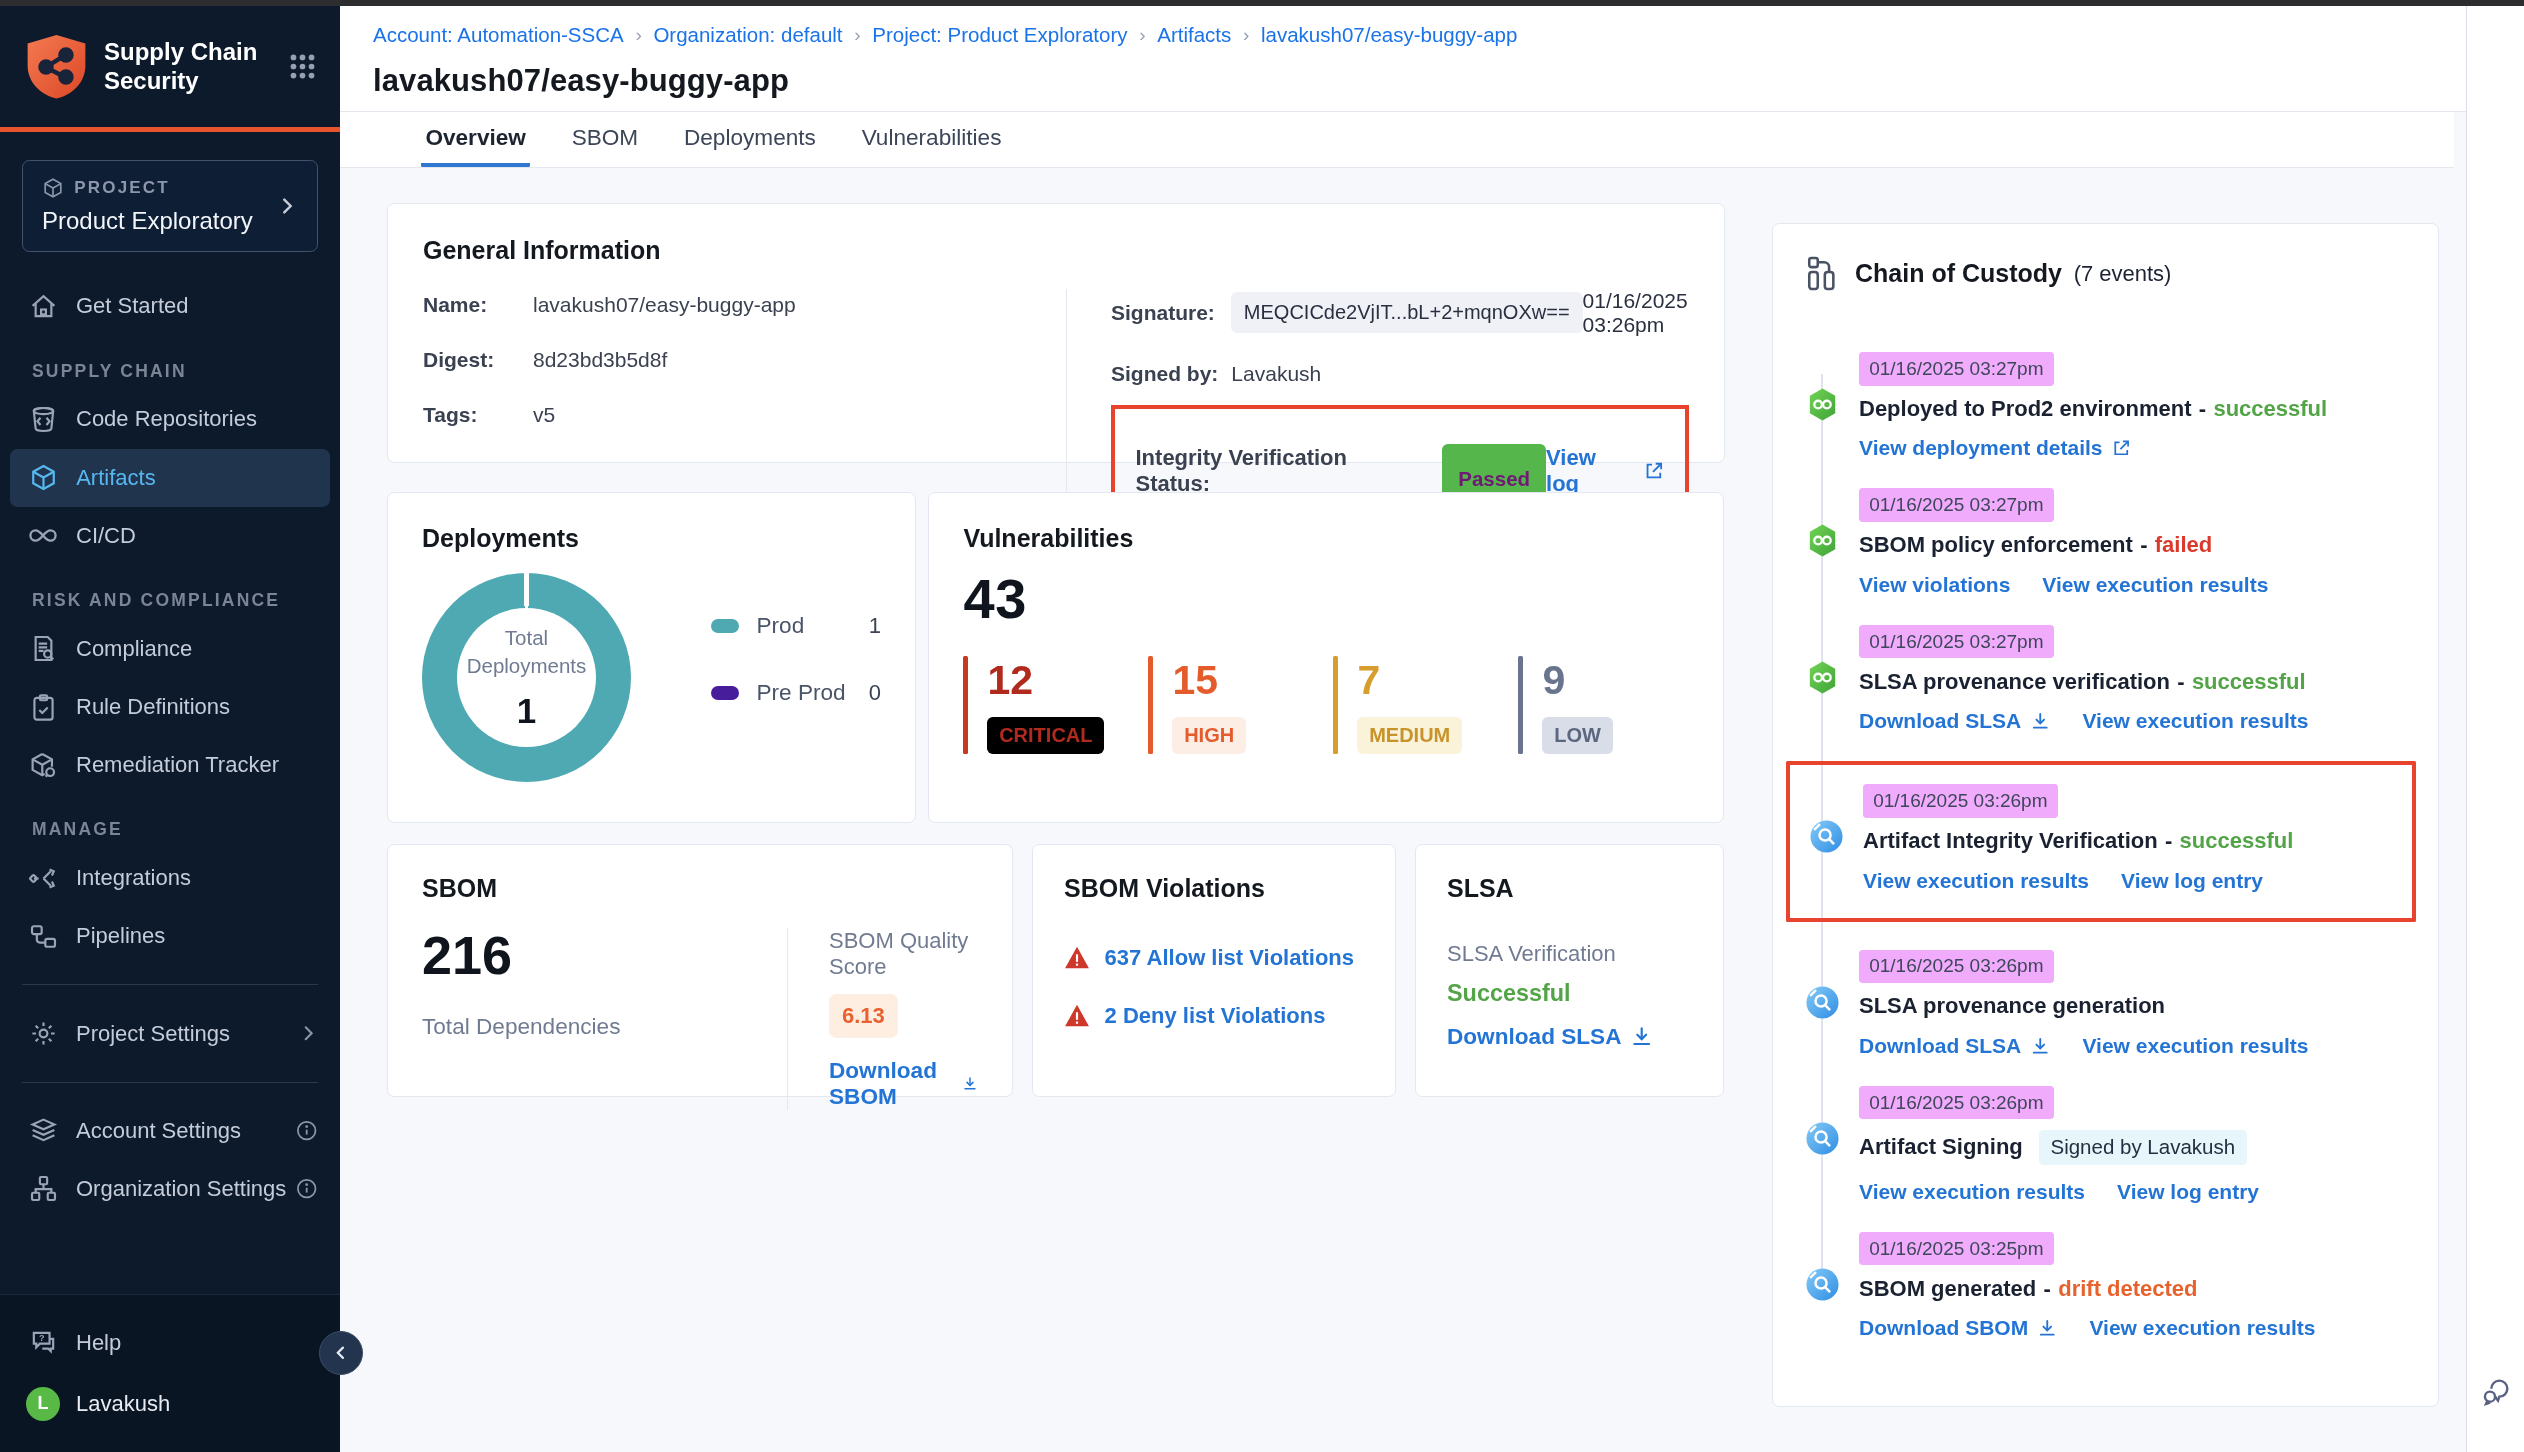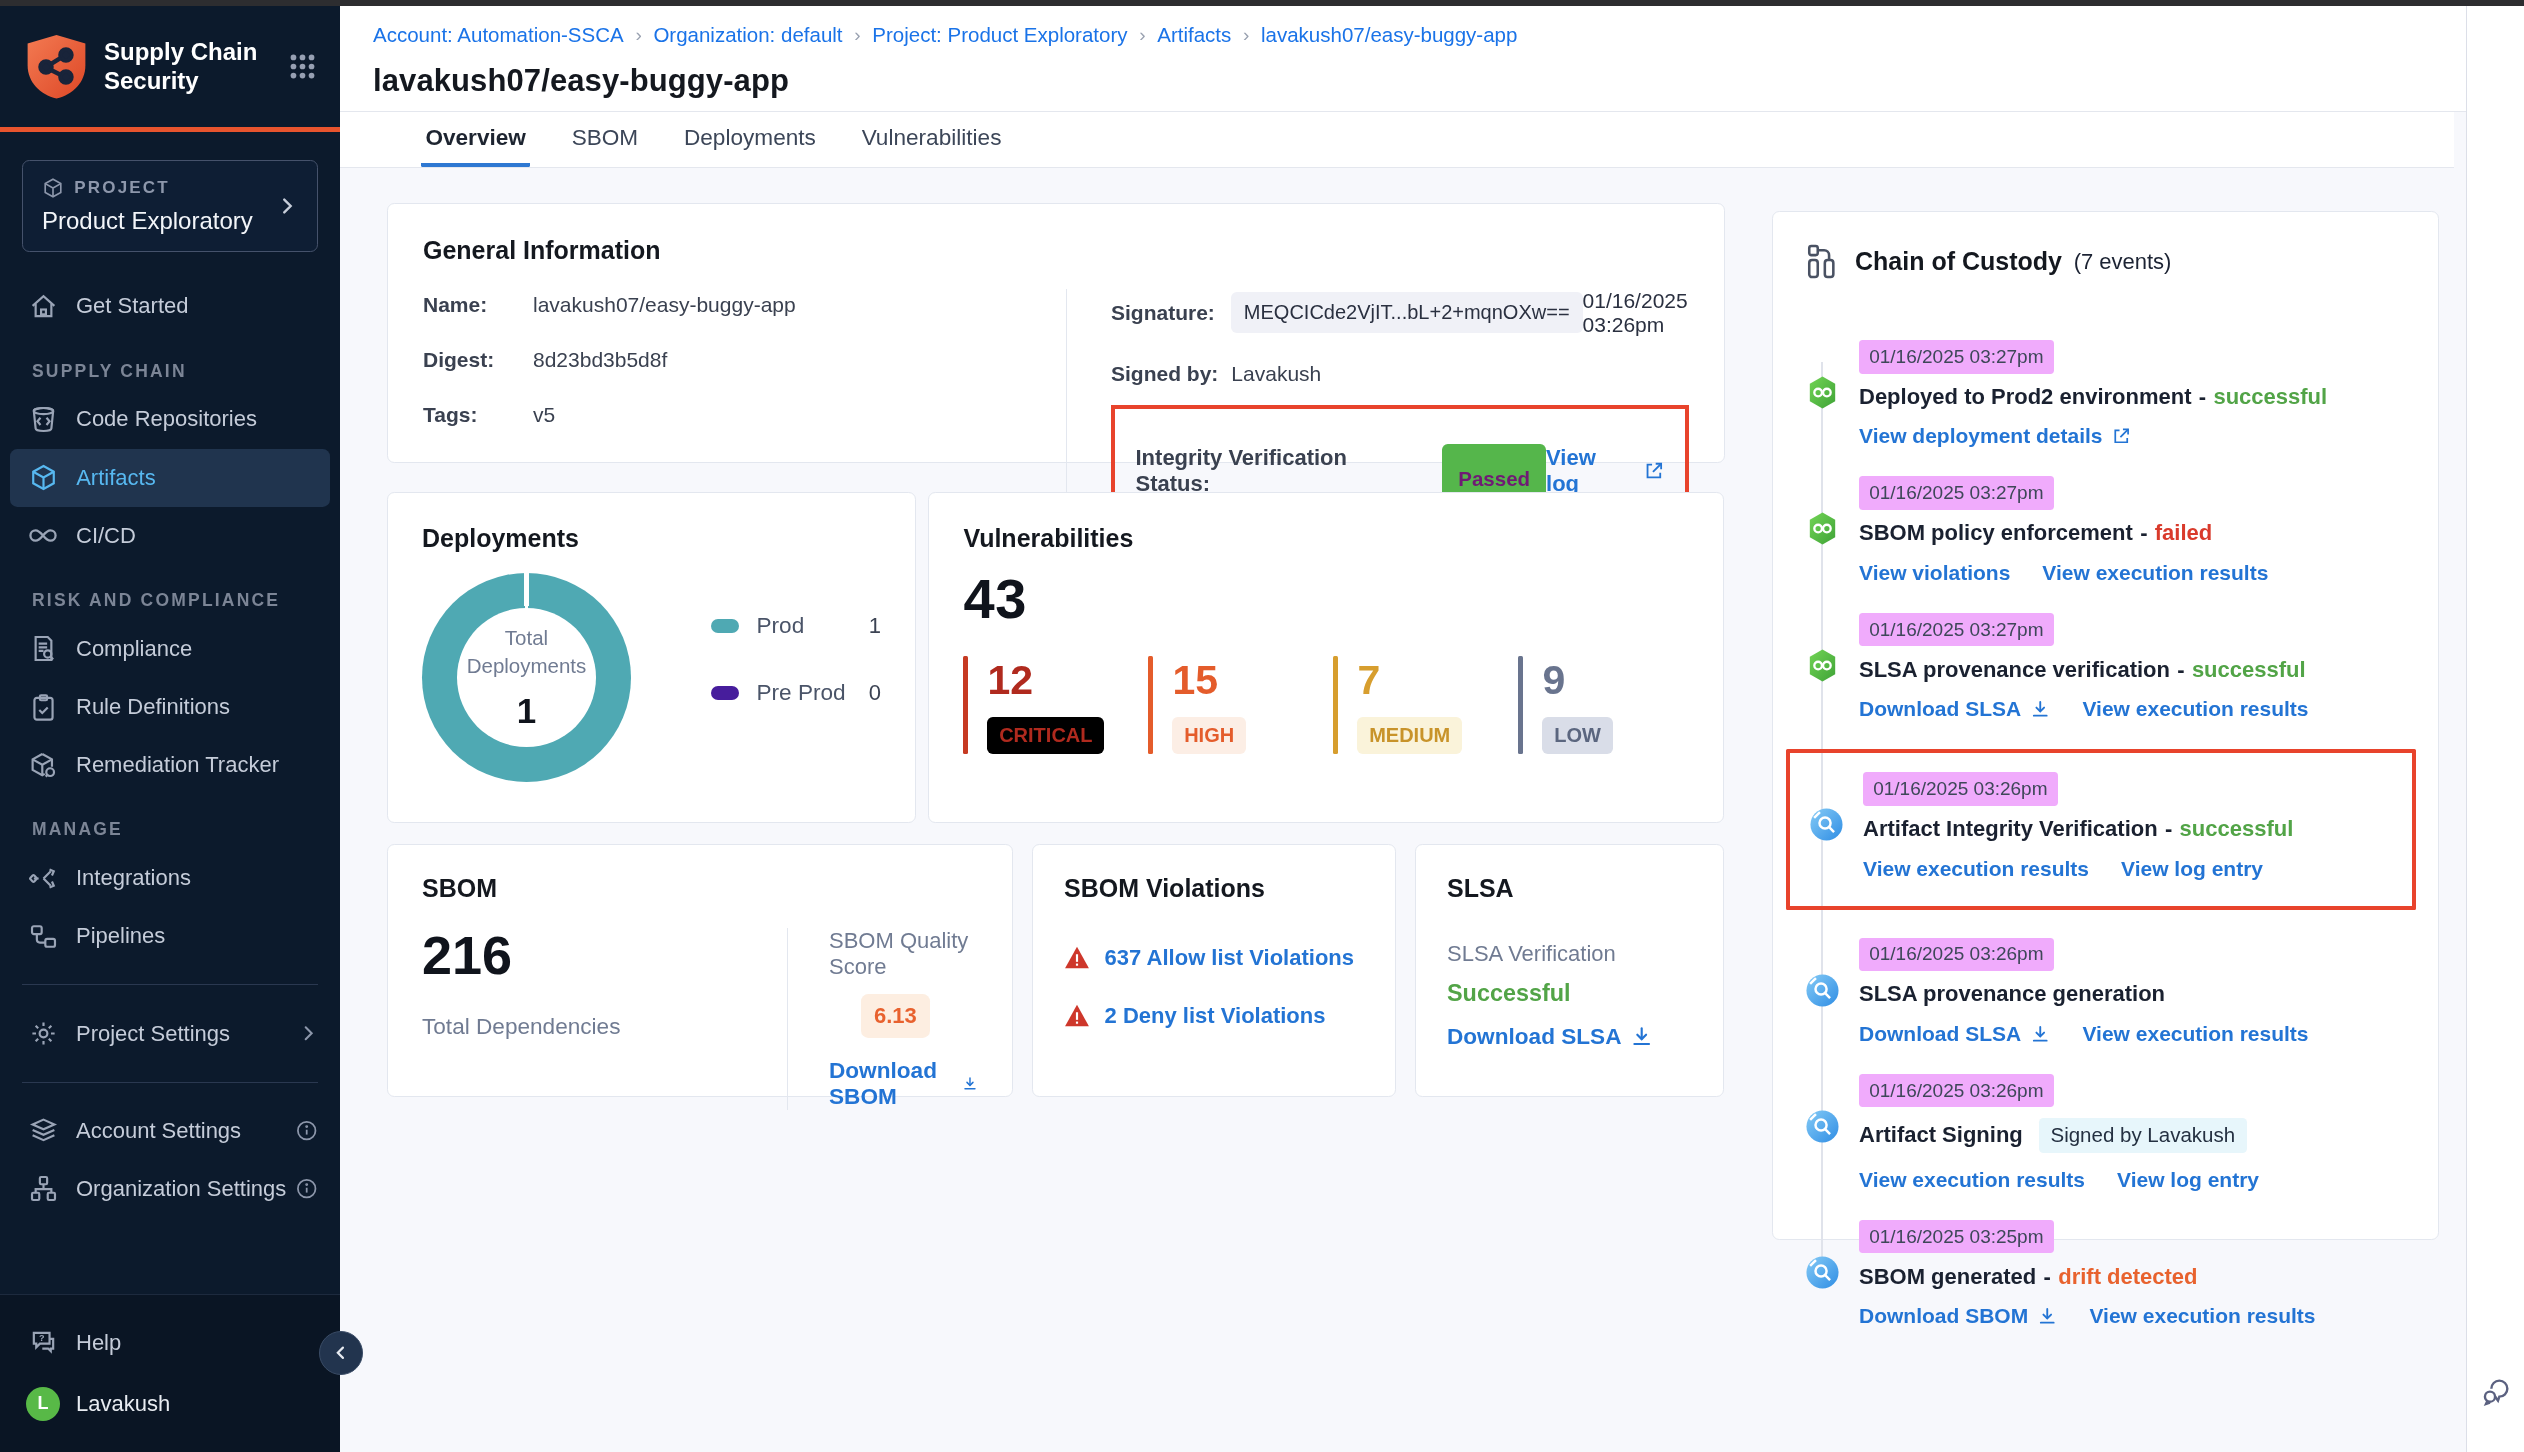--- a/index.html
+++ b/index.html
@@ -118,33 +118,33 @@
 
   
   .sbom-card { width:626px; height:253px; flex:none; padding:29px 34px; }
   .sbom-body { display:flex; margin-top:25px; }
   .sbom-left { width:365px; flex:none; }
   .sbom-total { font-size:54px; font-weight:bold; color:#10141C; line-height:1; }
   .sbom-total-lbl { font-size:22.6px; color:#707B92; margin-top:32px; }
   .sbom-right { border-left:0.7px solid #E3E7EF; padding-left:41px; flex:1; }
   .quality-lbl { font-size:22px; color:#707B92; }
   .quality-score { display:inline-block; margin-top:14.6px; background:#FDEEE1; color:#E8612E; font-weight:bold;
-    font-size:22px; border-radius:7.3px; padding:8.8px 13px;margin-left:32px; }
+    font-size:22px; border-radius:7.3px; padding:8.8px 13px; }
   .dl-link { display:flex; margin-top:20.5px; font-size:22.6px; }
   .viol-card { width:364px; height:253px; flex:none; margin-left:19px; padding:29px 31px; }
   .viol-row { display:flex; align-items:center; margin-top:32px; font-size:22px; }
   .viol-row:first-of-type { margin-top:42px; }
   .viol-row .link { margin-left:14.6px; }
   .slsa-card { width:309px; height:253px; flex:none; margin-left:19px; padding:29px 31px; }
   .slsa-lbl { font-size:22px; color:#707B92; margin-top:38px; }
   .slsa-status { font-size:23.4px; font-weight:bold; color:#52A447; margin-top:13px; }
   .slsa-dl { margin-top:17.5px; font-size:22.6px; display:flex; }
 
   
-  .chain-card { height:1029px; margin-top:8px; padding:31px 32px; }
+  .chain-card { height:1184px; margin-top:20px; padding:31px 32px; }
   .chain-header { display:flex; align-items:center; }
   .chain-header .card-title { margin-left:16px; }
   .chain-count { font-size:22px; color:#1C2333; margin-left:11.7px; }
   .timeline { position:relative; margin-top:60px; }
   .tl-line { position:absolute; left:16px; top:22px; bottom:66px; width:2.2px; background:#E0E3EB; }
   .event { position:relative; padding-left:54px; margin-bottom:28px; }
   .ev-icon { position:absolute; left:0; top:35px; width:35px; height:35px; }
   .ev-ts { display:inline-block; background:#f0abfc; color:#3E4759; font-size:19px; padding:5.8px 10.2px; border-radius:3.7px; }
   .ev-title-row { margin-top:10.2px; font-size:22px; font-weight:bold; color:#1A2130; display:flex; align-items:center; flex-wrap:wrap; }
   .ev-sep { margin:0 7.3px; font-weight:bold; }

